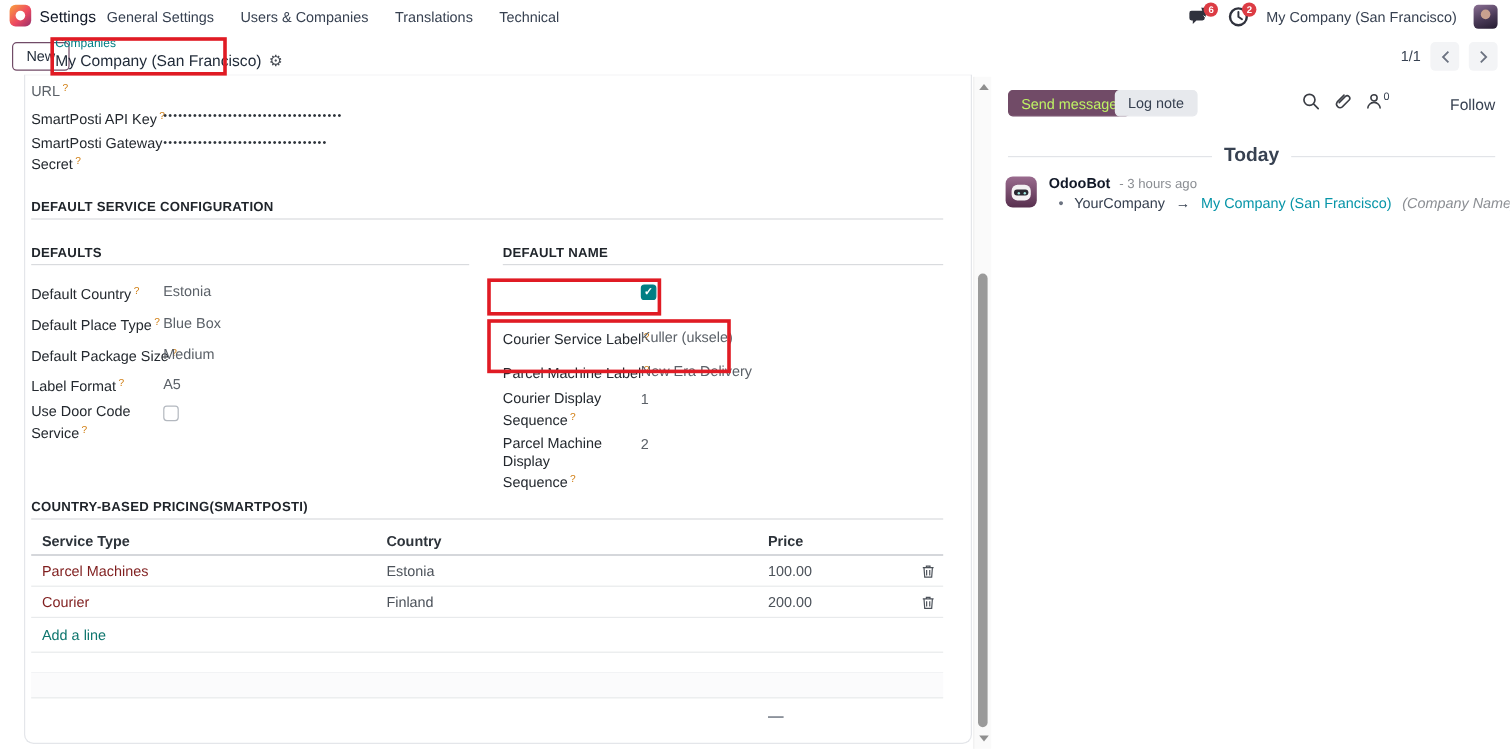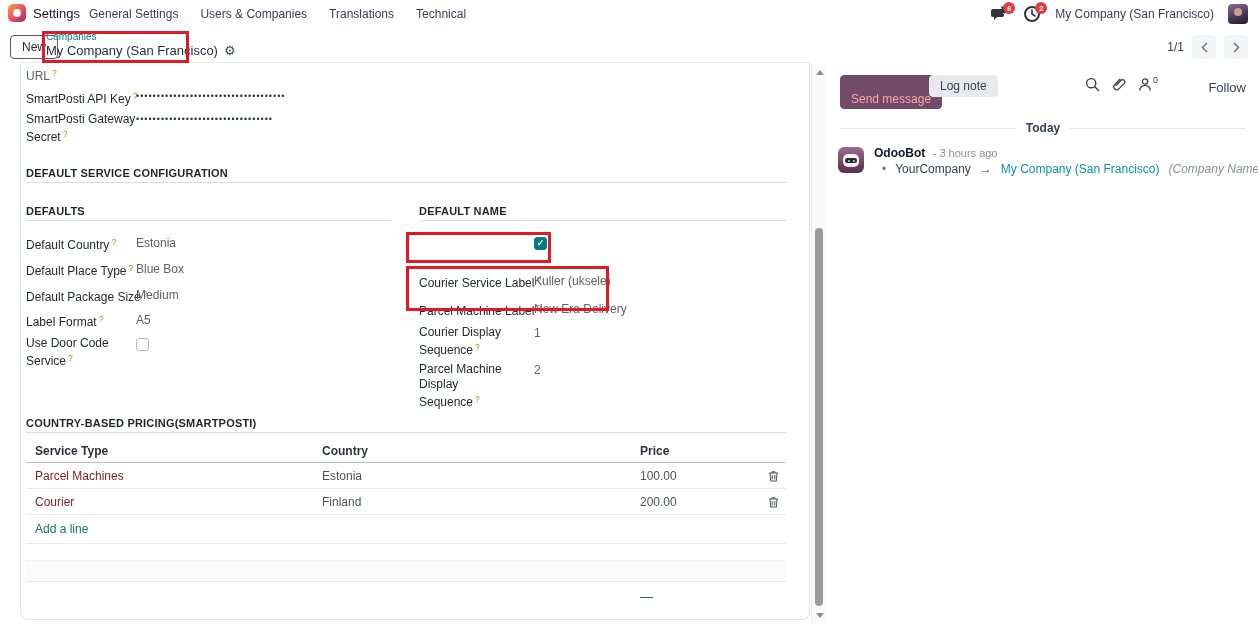--- a/index.html
+++ b/index.html
@@ -78,33 +78,33 @@
     border-left:1px solid #efefef; }
   .sb-arrow { position:absolute; left:4px; width:0; height:0; border-left:4px solid transparent;
     border-right:4px solid transparent; cursor:pointer; }
   .sb-up { top:6px; border-bottom:5px solid #8f8f8f; }
   .sb-down { bottom:6px; border-top:5px solid #8f8f8f; }
   .sb-thumb { position:absolute; left:3px; top:164px; width:8px; height:378px; background:#9a9a9a;
     border-radius:4px; cursor:grab; }
 
   
   .chatter { position:absolute; left:832px; top:62px; width:426px; height:564px; background:#fff; }
-  .btn-send { position:absolute; left:8px; top:13px; height:22px; padding:16px 10px; font-size:12px;
-    color:#fca5a5; background:#714B67; border:1px solid #714B67; border-radius:4px; cursor:pointer;
+  .btn-send { position:absolute; left:8px; top:13px; height:22px; padding:4px 10px; font-size:12px;
+    color:#bef264; background:#714B67; border:1px solid #714B67; border-radius:4px; cursor:pointer;
     font-family:inherit; }
   .btn-log { position:absolute; left:97px; top:13px; height:22px; padding:0 10px; font-size:12px;
     color:#374151; background:#e7e9ed; border:1px solid #e7e9ed; border-radius:4px; cursor:pointer;
     font-family:inherit; }
   .ch-icons { position:absolute; right:100px; top:15px; display:flex; align-items:center; gap:12px; }
   .ch-icon { cursor:pointer; display:flex; align-items:flex-start; }
   .fcount { font-size:9px; color:#374151; margin-left:1px; margin-top:-2px; }
   .follow { position:absolute; right:12px; top:18px; font-size:13px; color:#374151; cursor:pointer; }
   .today { position:absolute; left:8px; top:59px; width:406px; display:flex; align-items:center; gap:10px; }
   .today::before,.today::after { content:""; flex:1; height:1px; background:#e2e4e8; }
-  .today span { font-size:12px; font-weight:bold; color:#374151; }
+  .today span { font-size:16px; font-weight:bold; color:#374151; }
   .msg-avatar { position:absolute; left:6px; top:85px; width:26px; height:26px; border-radius:6px;
     background:linear-gradient(180deg,#9a6b8e,#572f4e); overflow:hidden; }
   .bot-face { position:absolute; left:5px; top:7px; width:16px; height:13px; background:#f4f1f3;
     border-radius:5px; }
   .bot-visor { position:absolute; left:7px; top:11px; width:12px; height:5px; background:#2a2730;
     border-radius:2.5px; }
   .bot-eye { position:absolute; top:12.5px; width:2px; height:2px; background:#9fe8e0; border-radius:50%; }
   .msg-head { position:absolute; left:42px; top:84px; font-size:12px; }
   .msg-author { font-weight:bold; color:#111827; }
   .msg-time { color:#8b8e93; font-size:11px; margin-left:4px; }

